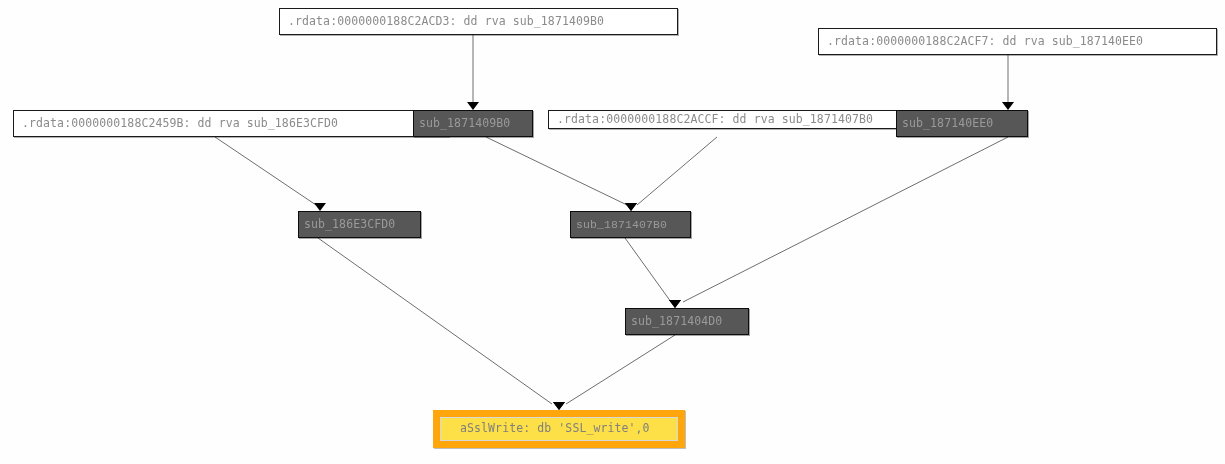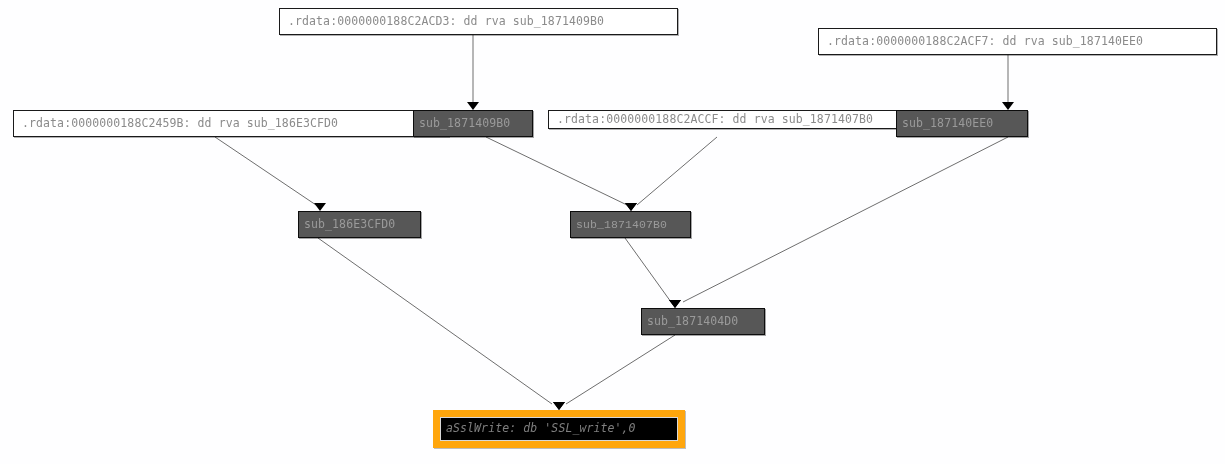--- a/index.html
+++ b/index.html
@@ -52,32 +52,31 @@
     box-shadow: 1px 1px 0 rgba(0,0,0,0.35);
   }
   
   .node.target {
     background: #ffa60d;
     border: 1px solid #ffa60d;
     padding: 6px;
     box-shadow: 1px 1px 0 rgba(0,0,0,0.25);
   }
   .node.target .inner {
-    background: #000000;
+    background: #fde047;
     border: 1px solid #d8d8d8;
     color: #7f7f7f;
     width: 100%;
     height: 100%;
     box-sizing: border-box;
     display: flex;
     align-items: center;
-    padding: 0 5px;
+    padding: 0 19px;
     font-size: 11.5px;
     white-space: nowrap;
-    font-style: italic;
   }
 </style>
 </head>
 <body>
 
 <div id="canvas">
 
   <svg id="edge-layer" viewBox="0 0 1225 464" width="1225" height="464" xmlns="http://www.w3.org/2000/svg">
       <path d="M 473,35 L 473,104" fill="none" stroke="#6e6e6e" stroke-width="1" shape-rendering="geometricPrecision"></path>
       <polygon points="467,102 479,102 473,110" fill="#000000"></polygon>
@@ -117,21 +116,21 @@
       </div>
       <div class="node func" style="left: 896px; top: 110px; width: 132px; height: 27px;">
         <span>sub_187140EE0</span>
       </div>
       <div class="node func" style="left: 258px; top: 211px; width: 123px; height: 27px; margin-left: 40px;">
         <span>sub_186E3CFD0</span>
       </div>
       <div class="node func" style="left: 570px; top: 211px; width: 121px; height: 27px; font-family: Liberation Mono, monospace;">
         <span>sub_1871407B0</span>
       </div>
-      <div class="node func" style="left: 641px; top: 308px; width: 124px; height: 27px; text-align: center;">
+      <div class="node func" style="left: 625px; top: 308px; width: 124px; height: 27px; text-align: center;">
         <span>sub_1871404D0</span>
       </div>
       <div class="node target" style="left: 433px; top: 410px; width: 252px; height: 38px;">
         <div class="inner">aSslWrite: db 'SSL_write',0</div>
       </div>
     </div>
 
 </div>
 
 </body></html>

